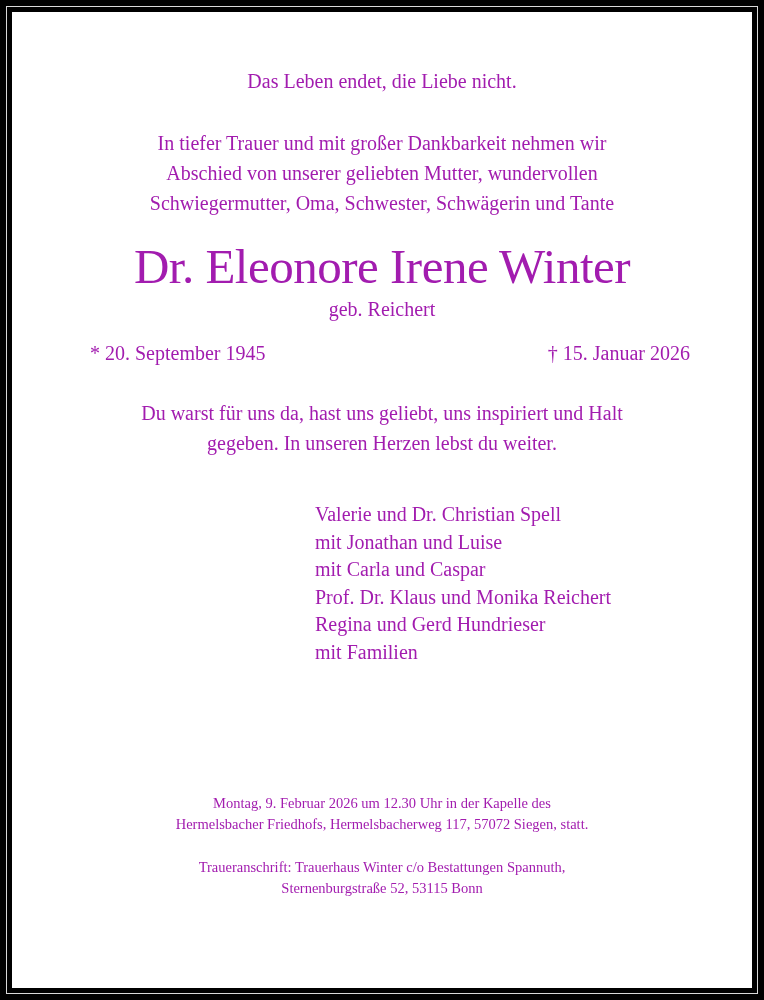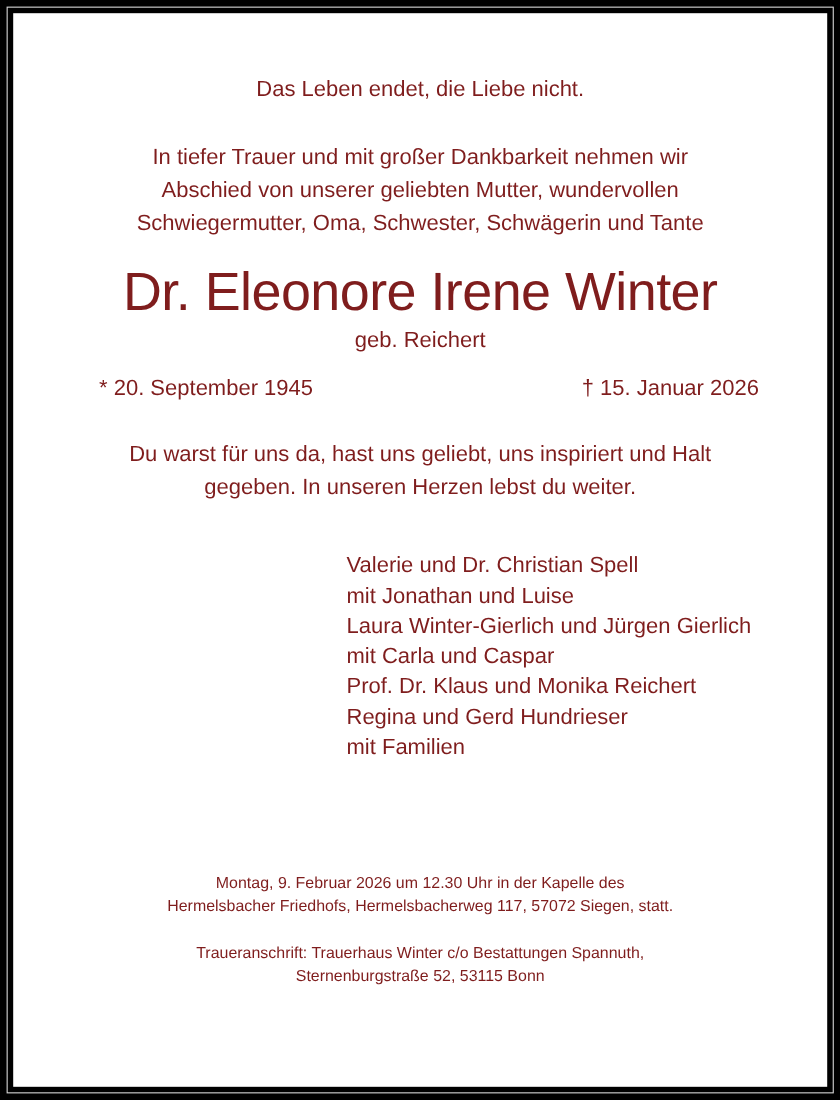--- a/index.html
+++ b/index.html
@@ -8,22 +8,22 @@
       position: absolute; left: 0; top: 0; width: 764px; height: 1000px;
       background: #000; box-sizing: border-box;
     }
     .frame-line {
       position: absolute; left: 6px; top: 6px; right: 6px; bottom: 6px;
       border: 1px solid #d8d8d8; box-sizing: border-box;
     }
     .paper {
       position: absolute; left: 12px; top: 12px; right: 12px; bottom: 12px;
       background: #fff;
-      font-family: Liberation Sans, sans-serif;
-      color: #7f1d1d;
+      font-family: Liberation Serif, serif;
+      color: #a21caf;
     }
     .center { position: absolute; left: 0; right: 0; text-align: center; }
     .motto { top: 58px; font-size: 20px; }
     .intro { top: 116px; font-size: 20px; line-height: 30px; }
     .name { top: 226px; font-size: 49px; letter-spacing: -0.5px; }
     .born-name { top: 286px; font-size: 20px; }
     .dates { position: absolute; top: 330px; left: 50px; right: 50px; font-size: 20px; }
     .date-birth { position: absolute; left: 28px; top: 0; }
     .date-death { position: absolute; right: 12px; top: 0; margin-left: 16px; }
     .tribute { top: 386px; font-size: 20px; line-height: 30px; }
@@ -60,21 +60,20 @@
     </div>
 
     <div class="center tribute">
       <div>Du warst für uns da, hast uns geliebt, uns inspiriert und Halt</div>
       <div>gegeben. In unseren Herzen lebst du weiter.</div>
     </div>
 
     <div class="mourners">
       <div>Valerie und Dr. Christian Spell</div>
       <div>mit Jonathan und Luise</div>
-      <div>Laura Winter-Gierlich und Jürgen Gierlich</div>
       <div>mit Carla und Caspar</div>
       <div>Prof. Dr. Klaus und Monika Reichert</div>
       <div>Regina und Gerd Hundrieser</div>
       <div>mit Familien</div>
     </div>
 
     <div class="center service">
       <div>Montag, 9. Februar 2026 um 12.30 Uhr in der Kapelle des</div>
       <div>Hermelsbacher Friedhofs, Hermelsbacherweg 117, 57072 Siegen, statt.</div>
     </div>

